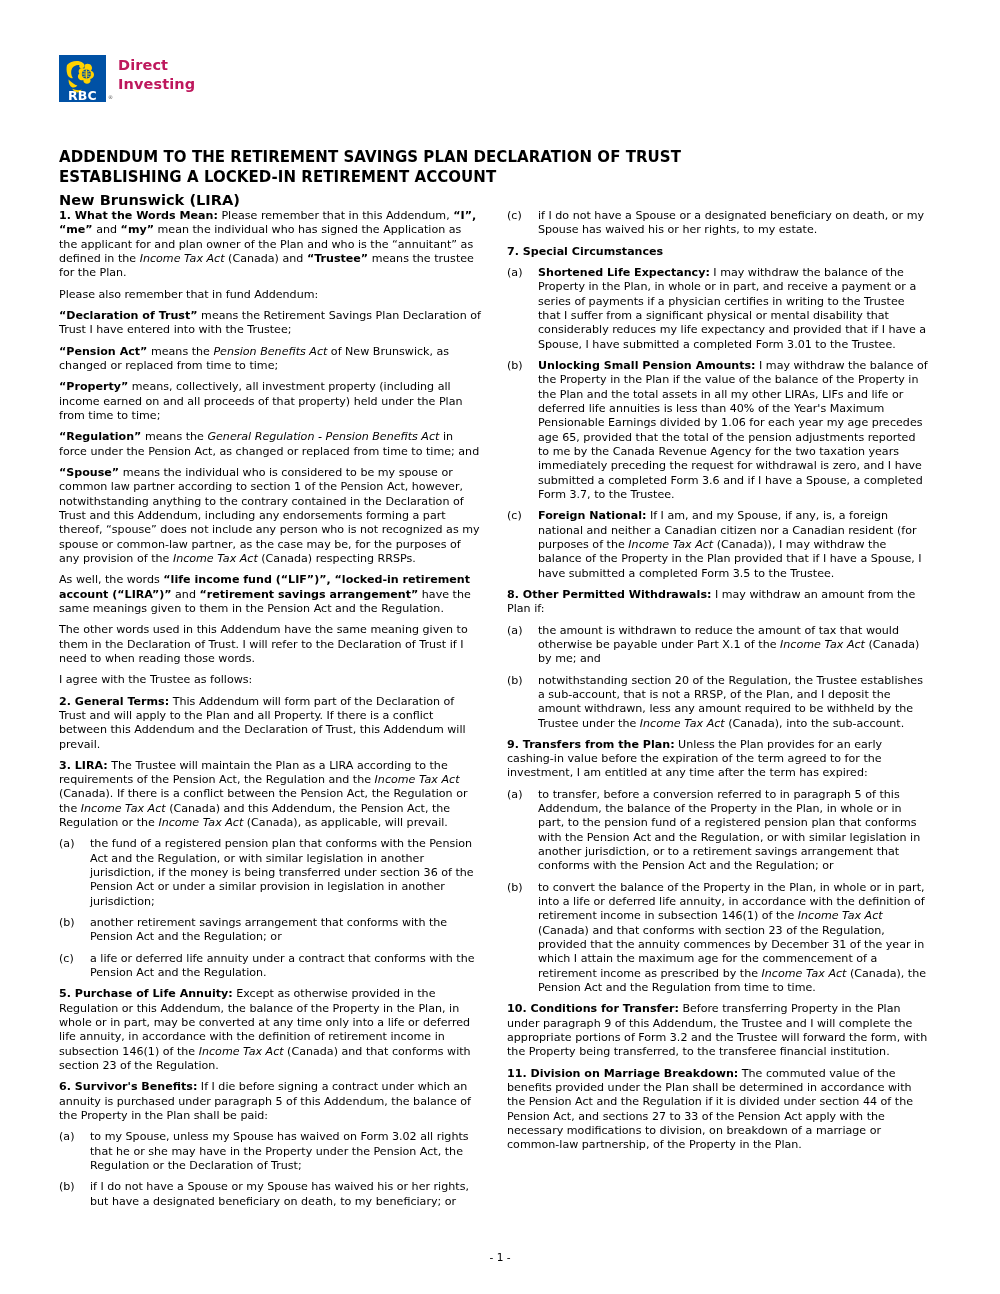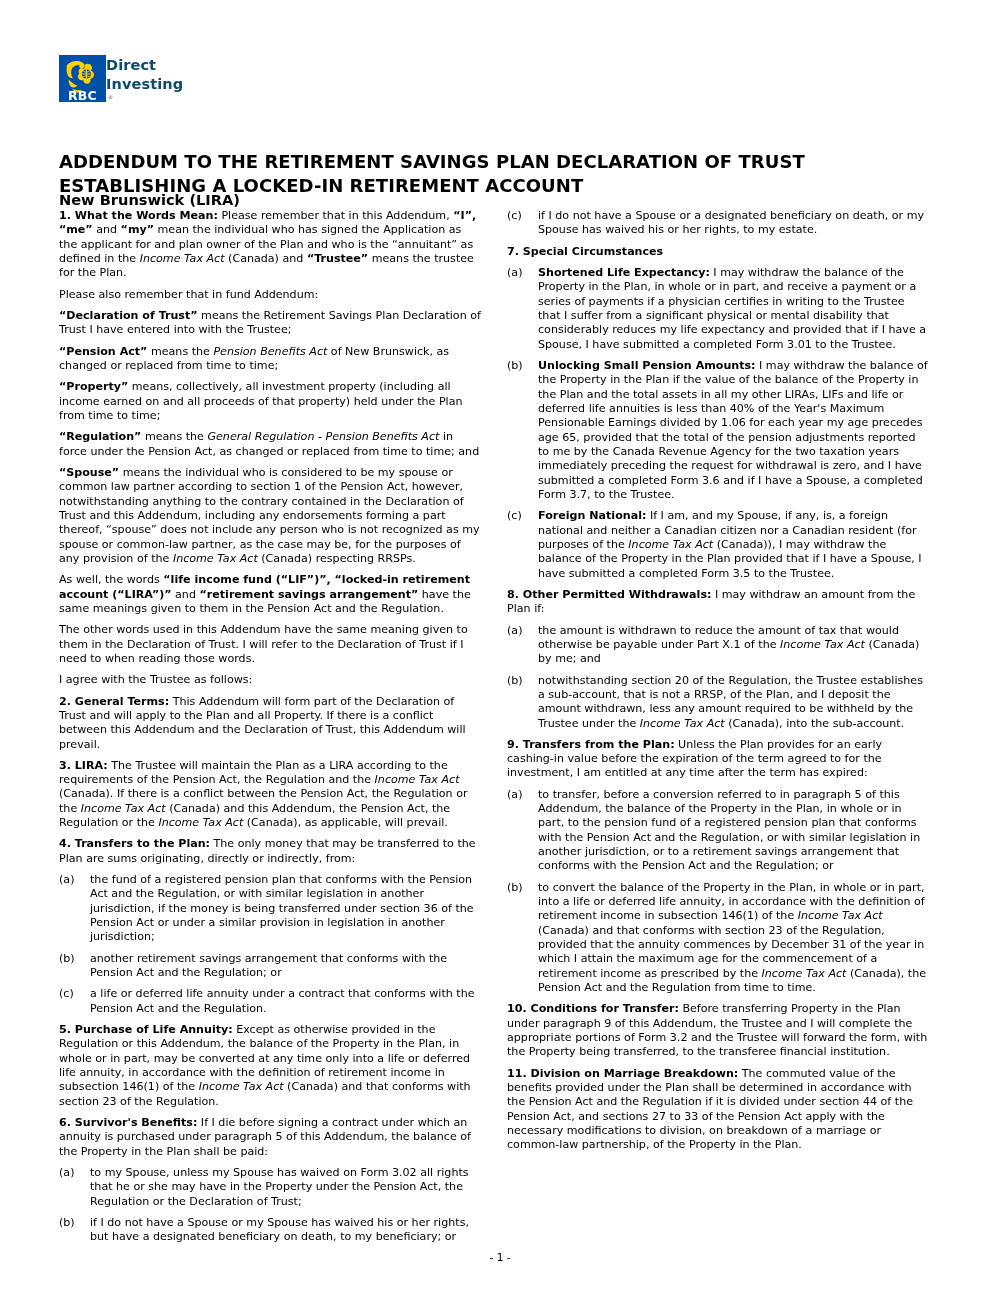--- a/index.html
+++ b/index.html
@@ -42,36 +42,37 @@
   .rbc-logo svg { display: block; width: 47px; height: 47px; }
   .rbc-reg {
     position: absolute;
     left: 49px;
     bottom: 2px;
     font-size: 5px;
     color: #555;
     line-height: 1;
   }
   .brand-words {
-    color: #0c4a6e;
+    margin-left: 12px;
+    color: #be185d;
     font-size: 14.5px;
     font-weight: 600;
     line-height: 1.32;
     letter-spacing: 0.1px;
     padding-top: 1px;
   }
   .brand-words div { white-space: nowrap; }
 
   
   .doc-title {
     position: absolute;
     left: 59px;
     top: 138px;
     width: 880px;
-    font-size: 18px;
+    font-size: 15px;
     font-weight: bold;
     line-height: 1.32;
     letter-spacing: 0.05px;
   }
   .doc-title .line { display: block; }
   .doc-subtitle {
     position: absolute;
     left: 59px;
     top: 179px;
     font-size: 14.6px;
@@ -190,21 +191,20 @@
       <p class="para"><span>As well, the words </span><span class="b">“life income fund (“LIF”)”, “locked-in retirement account (“LIRA”)”</span><span> and </span><span class="b">“retirement savings arrangement”</span><span> have the same meanings given to them in the Pension Act and the Regulation.</span></p>
 
       <p class="para">The other words used in this Addendum have the same meaning given to them in the Declaration of Trust.  I will refer to the Declaration of Trust if I need to when reading those words.</p>
 
       <p class="para">I agree with the Trustee as follows:</p>
 
       <p class="para"><span class="b">2. General Terms:</span><span> This Addendum will form part of the Declaration of Trust and will apply to the Plan and all Property.  If there is a conflict between this Addendum and the Declaration of Trust, this Addendum will prevail.</span></p>
 
       <p class="para"><span class="b">3. LIRA:</span><span> The Trustee will maintain the Plan as a LIRA according to the requirements of the Pension Act, the Regulation and the </span><span class="i">Income Tax Act</span><span> (Canada). If there is a conflict between the Pension Act, the Regulation or the </span><span class="i">Income Tax Act</span><span> (Canada) and this Addendum, the Pension Act, the Regulation or the </span><span class="i">Income Tax Act</span><span> (Canada), as applicable, will prevail.</span></p>
 
-      <p class="para"><span class="b">4. Transfers to the Plan:</span><span> The only money that may be transferred to the Plan are sums originating, directly or indirectly, from:</span></p>
 
       <div class="item">
         <span class="marker">(a)</span>
         <span class="itext">the fund of a registered pension plan that conforms with the Pension Act and the Regulation, or with similar legislation in another jurisdiction, if the money is being transferred under section 36 of the Pension Act or under a similar provision in legislation in another jurisdiction;</span>
       </div>
       <div class="item">
         <span class="marker">(b)</span>
         <span class="itext">another retirement savings arrangement that conforms with the Pension Act and the Regulation; or</span>
       </div>
       <div class="item">

